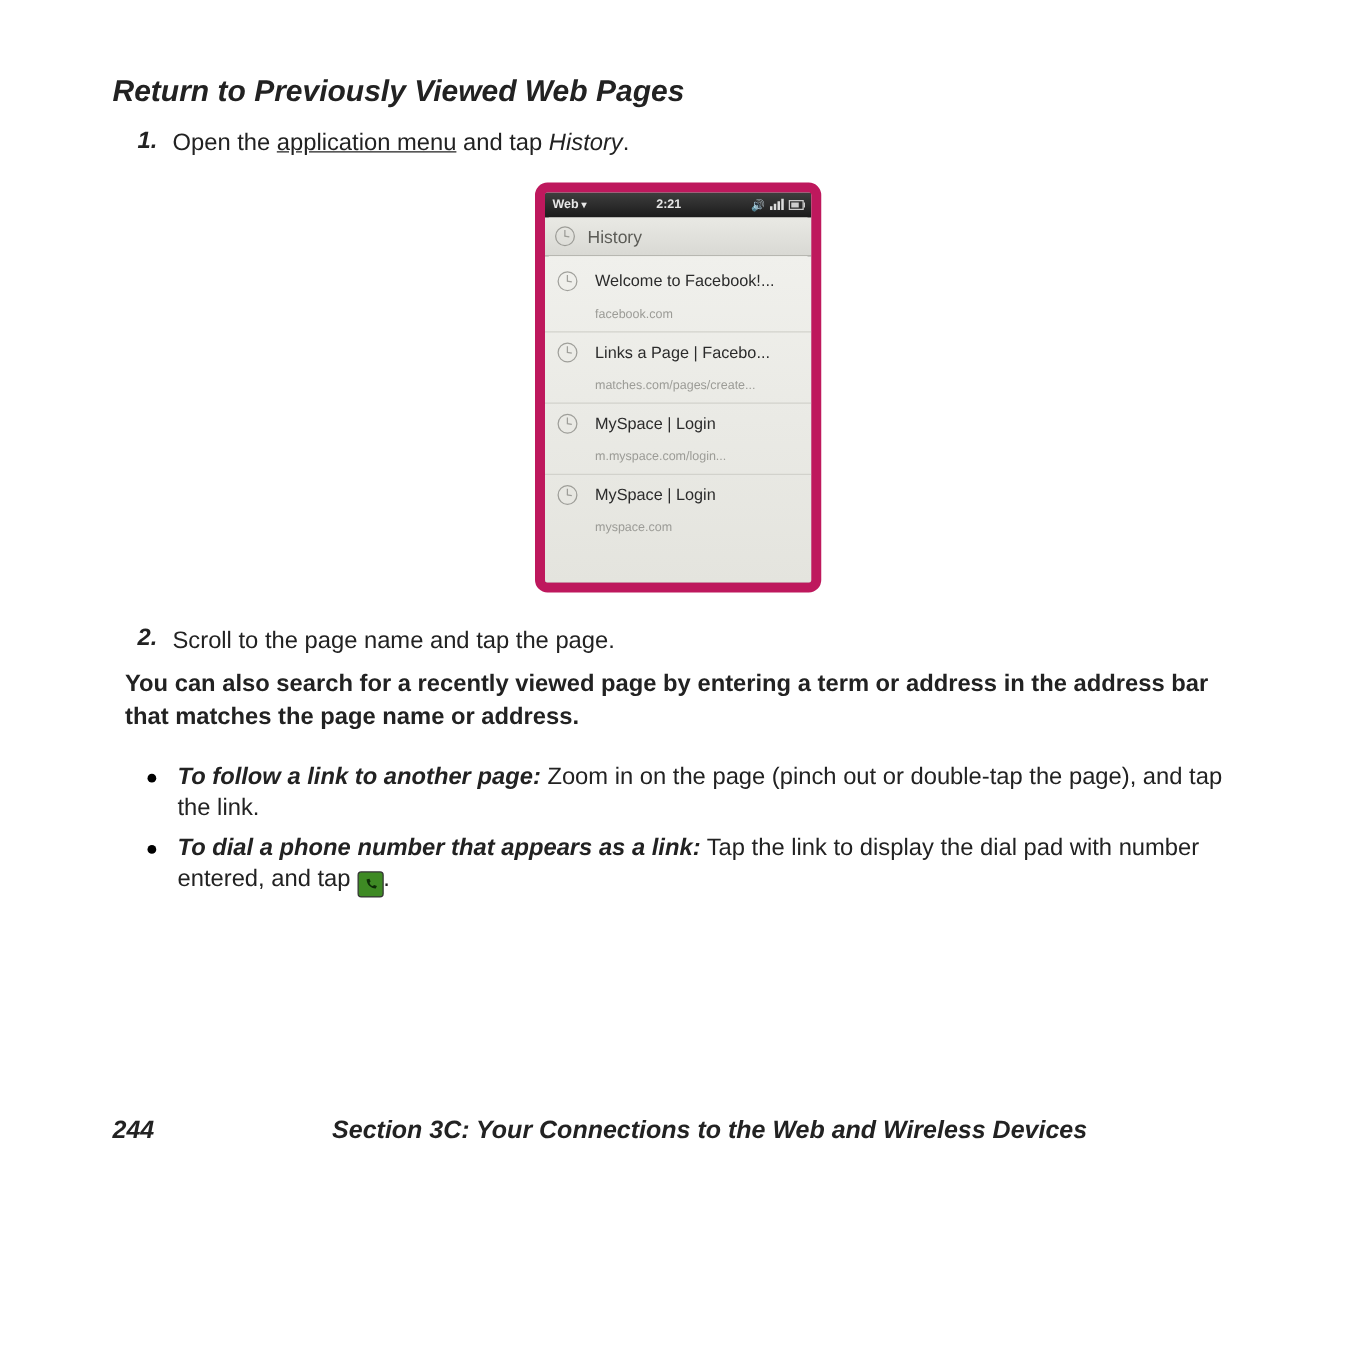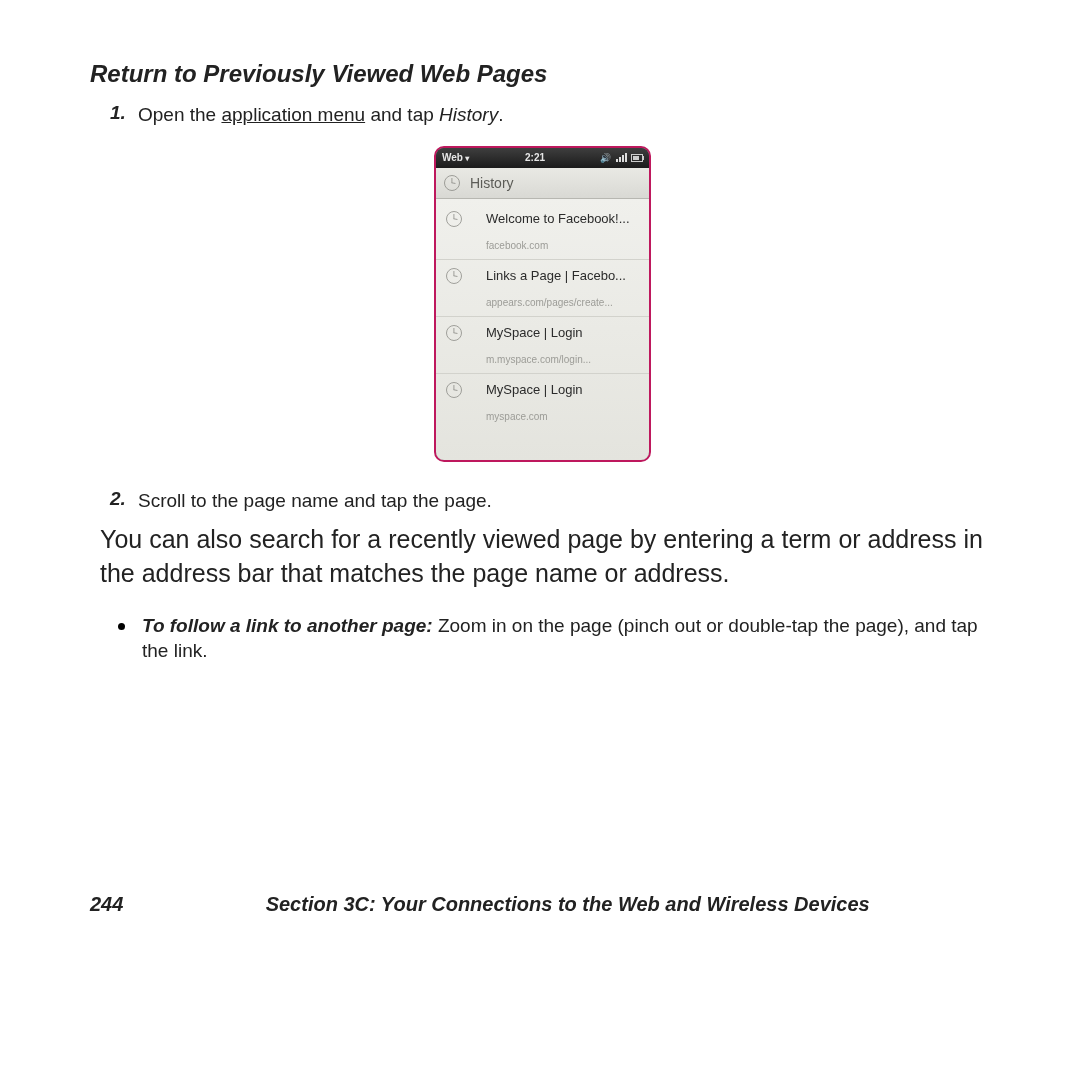--- a/index.html
+++ b/index.html
@@ -7,31 +7,31 @@
   .page{position:relative;width:1080px;height:961px;box-sizing:border-box;
     padding:60px 85px 40px 90px;}
   h2{font:italic bold 24px Arial,Helvetica,sans-serif;margin:0 0 14px 0;}
   .step{display:flex;align-items:flex-start;margin:6px 0 4px 20px;
     font-size:19px;line-height:1.35;}
   .step .num{font:italic bold 19px Arial;min-width:28px;}
   .step .txt{flex:1;}
   .underlined{text-decoration:underline;margin-top:13px;}
   .ital{font-style:italic;}
   .bold{font-weight:bold;text-align:center;}
-  .body-para{font-size:25px;line-height:1.35;margin:10px 0 22px 10px;max-width:910px;}
+  .body-para{font-size:19px;line-height:1.35;margin:10px 0 22px 10px;max-width:910px;font-weight:bold;}
   ul.bullets{list-style:none;padding:0;margin:4px 0 0 28px;}
   ul.bullets>li{position:relative;font-size:19px;line-height:1.35;
     margin:6px 0;padding-left:24px;}
   ul.bullets>li::before{content:"";position:absolute;left:0;top:10px;
     width:7px;height:7px;border-radius:50%;background:#000;}
   .dial-icon{display:inline-flex;align-items:center;justify-content:center;
     width:19px;height:19px;background:#3e8a24;border:1px solid #333;
     border-radius:3px;vertical-align:-4px;font-size:12px;color:#0d2d07;}
   .phone-wrap{display:flex;justify-content:center;margin:18px 0 26px 0;}
-  .phone{width:213px;height:312px;background:#efefeb;border:2px solid #be185d;
+  .phone{width:213px;height:312px;background:#efefeb;border:8px solid #be185d;
     border-radius:10px;box-shadow:inset 0 0 0 3px #3a3a3a;overflow:hidden;
     display:flex;flex-direction:column;font-size:12px;color:#333;}
   .statusbar{height:20px;background:linear-gradient(#3e3e3e,#1b1b1b);
     display:flex;align-items:center;color:#e7e7e7;font:bold 10px Arial;
     padding:0 6px;gap:4px;}
   .statusbar .app{flex:0 0 auto;}
   .statusbar .sp{flex:1;}
   .statusbar .t{margin:13px auto;}
   .sig{display:flex;align-items:flex-end;gap:1px;height:9px;}
   .sig span{width:2px;background:#ddd;}
@@ -41,21 +41,21 @@
     border-bottom:1px solid #b7b7b1;display:flex;align-items:center;
     padding:0 8px;gap:10px;}
   .clock{width:14px;height:14px;border:1.5px solid #7f7f7a;border-radius:50%;
     position:relative;flex:0 0 auto;opacity:.7;}
   .clock::before,.clock::after{content:"";position:absolute;background:#7f7f7a;
     left:50%;top:50%;transform-origin:bottom center;}
   .clock::before{width:1.2px;height:5px;transform:translate(-50%,-100%) rotate(0deg);}
   .clock::after{width:1.2px;height:3.5px;transform:translate(-50%,-100%) rotate(100deg);}
   .titlebar .label{color:#5c5c57;font:14px Arial;}
   .hist{flex:1;background:linear-gradient(#f0f0ec,#e4e4de);padding:4px 0;}
-  .row{border-bottom:1px solid #d2d2cc;padding:8px 10px;display:flex;gap:24px;}
+  .row{border-bottom:1px solid #d2d2cc;padding:8px 10px;display:flex;gap:14px;}
   .row:last-child{border-bottom:none;}
   .row .title{color:#2b2b2b;font:13px Arial;}
   .row .sub{color:#9c9c97;font:10px Arial;margin-top:14px;}
   .footer{position:absolute;left:90px;right:68px;bottom:45px;display:flex;
     font:italic bold 20px Arial;}
   .footer .pn{flex:0 0 auto;}
   .footer .sec{flex:1;text-align:center;}
 </style>
 </head>
 <body>
@@ -100,21 +100,21 @@
           <span class="clock"></span>
           <div>
             <div class="title">Welcome to Facebook!...</div>
             <div class="sub">facebook.com</div>
           </div>
         </div>
         <div class="row">
           <span class="clock"></span>
           <div>
             <div class="title">Links a Page | Facebo...</div>
-            <div class="sub">appears.com/pages/create...</div>
+            <div class="sub">matches.com/pages/create...</div>
           </div>
         </div>
         <div class="row">
           <span class="clock"></span>
           <div>
             <div class="title">MySpace | Login</div>
             <div class="sub">m.myspace.com/login...</div>
           </div>
         </div>
         <div class="row">
@@ -133,19 +133,26 @@
     <span class="txt">Scroll to the page name and tap the page.</span>
   </div>
 
   <p class="body-para">You can also search for a recently viewed page by entering a term or address in the address bar that matches the page name or address.</p>
 
 
   <ul class="bullets">
     <li>
       <span class="ital bold">To follow a link to another page:</span><span> Zoom in on the page (pinch out or double-tap the page), and tap the link.</span>
     </li>
+    <li>
+      <span class="ital bold">To dial a phone number that appears as a link:</span><span> Tap the link to display the dial pad with number entered, and tap </span><span class="dial-icon">
+        <svg width="11" height="11" viewBox="0 0 24 24" fill="none">
+          <path d="M5 3c0 9 7 16 16 16l2-4-5-2-2 2c-3-1-5-3-6-6l2-2-2-5-4 1z" fill="#0d2d07"></path>
+        </svg>
+      </span><span>.</span>
+    </li>
   </ul>
 
   <div class="footer">
     <span class="pn">244</span>
     <span class="sec">Section 3C: Your Connections to the Web and Wireless Devices</span>
   </div>
 </div>
 
 </body></html>

